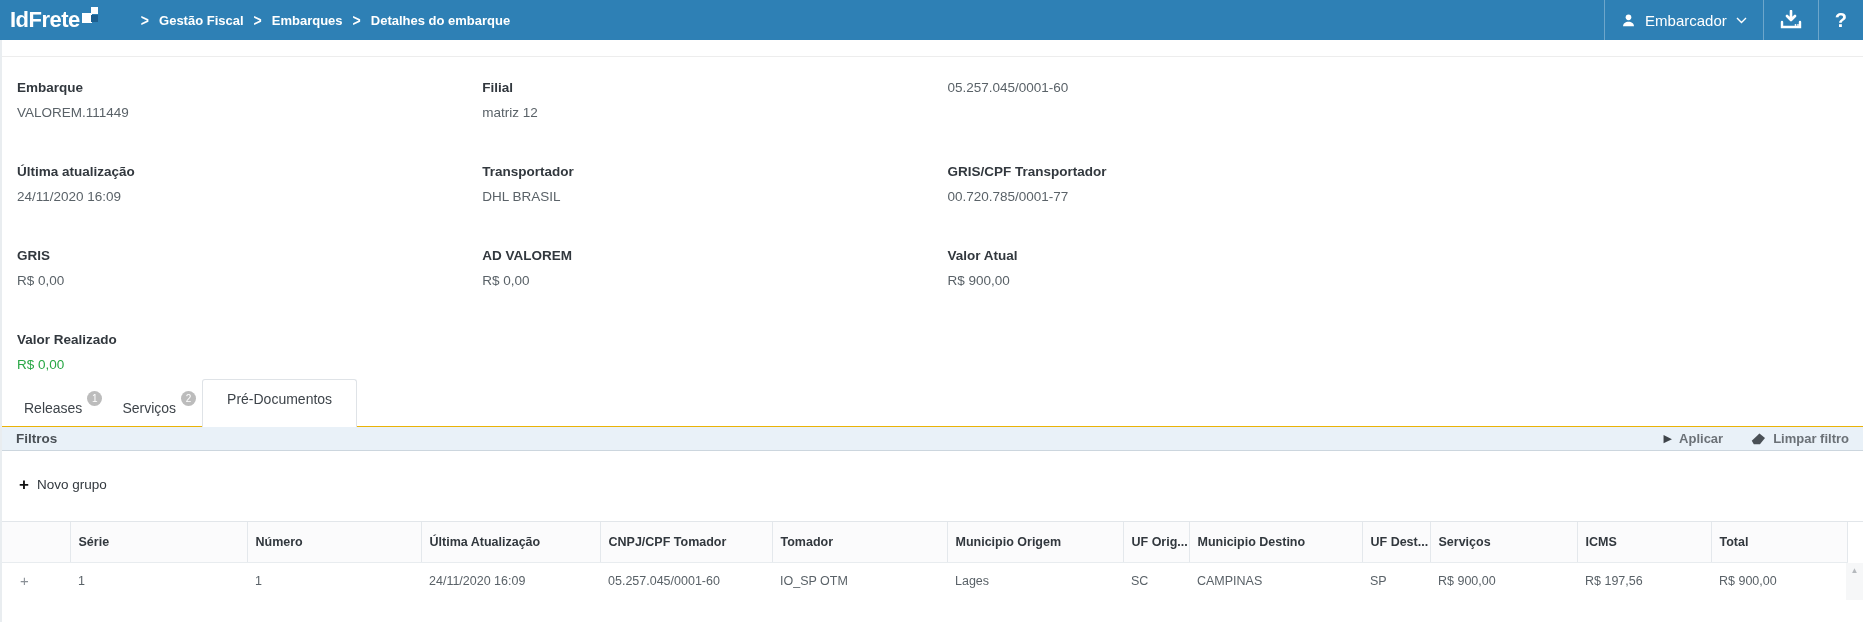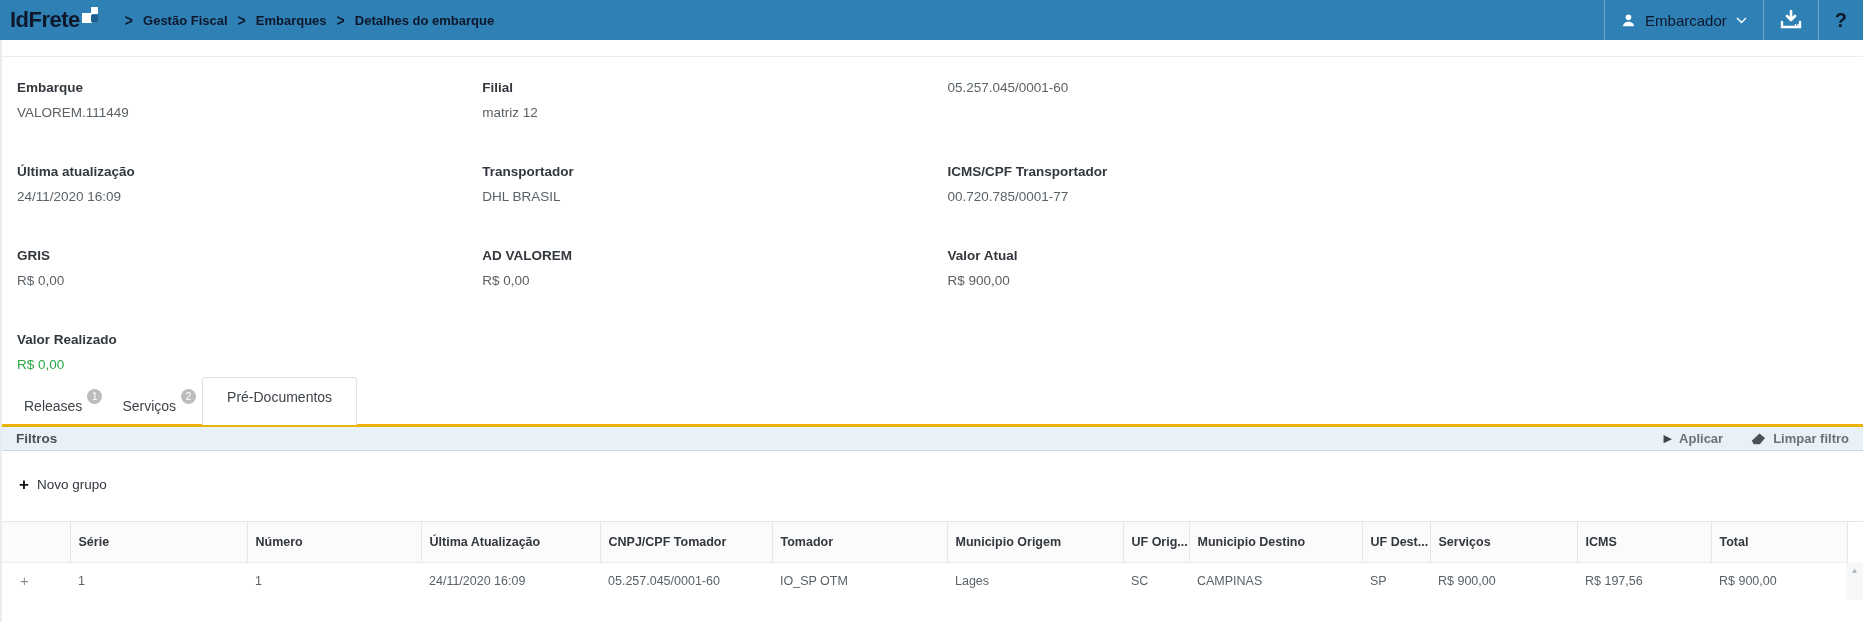--- a/index.html
+++ b/index.html
@@ -1,21 +1,21 @@
 <!DOCTYPE html>
 <html><head>
 <meta charset="utf-8">
 <style>
   * { margin:0; padding:0; box-sizing:border-box; }
   html,body { width:1863px; height:622px; overflow:hidden; background:#fff;
     font-family:"Liberation Sans","DejaVu Sans",sans-serif; }
 
   
   .navbar { height:40px; background:#2e80b5; display:flex; align-items:stretch;
-    color:#0f172a; padding-left:10px; }
+    color:#ffffff; padding-left:10px;gap:16px; }
   .logo { display:flex; align-items:center; gap:2px; cursor:pointer; }
   .logo-text { font-size:22px; font-weight:700; letter-spacing:-0.5px; }
   .logo-mark { position:relative; width:17px; height:18px; margin-top:-8px; }
   .logo-mark .sq-big { position:absolute; left:0; bottom:2px; width:10px; height:10px; background:#fff; }
   .logo-mark .sq-small { position:absolute; right:1px; top:0; width:7px; height:7px; background:#fff; }
   .logo-mark .sq-dark { position:absolute; right:1px; bottom:3px; width:7px; height:7px; background:#1d5f8f; }
   .breadcrumb { display:flex; align-items:center; margin-left:16px; font-size:13px; font-weight:700; }
   .crumb-sep { margin:0 10px; font-weight:700; font-size:14px; transform:scaleY(1.2); display:inline-block; }
   .crumb { cursor:pointer; white-space:nowrap; }
   .nav-right { margin-left:auto; display:flex; align-items:stretch; }
@@ -30,21 +30,21 @@
 
   
   .detail-grid { display:grid; grid-template-columns:repeat(4,1fr); padding-top:9px; }
   .detail-cell { padding:14px 15px 30px 15px; }
   .detail-cell.last-row { padding-bottom:17px; }
   .detail-label { font-size:13.5px; font-weight:700; color:#32383e; margin-bottom:10px; }
   .detail-value { font-size:13.5px; color:#5a6268; }
   .detail-value.green { color:#28a745; }
 
   
-  .tabs { display:flex; align-items:flex-end; border-bottom:3px solid #eab308;
+  .tabs { display:flex; align-items:flex-end; border-bottom:1px solid #eab308;
     padding-left:8px; height:38px; }
   .tab { position:relative; padding:9px 26px 10px 14px; font-size:14px; color:#3e444a;
     cursor:pointer; white-space:nowrap; }
   .tab-badge { position:absolute; top:0px; right:6px; width:15px; height:15px;
     border-radius:50%; background:#bcbcbc; color:#fff; font-size:10px;
     display:flex; align-items:center; justify-content:center; }
   .tab.active { background:#fff; border:1px solid #dfe3e7; border-bottom:none;
     border-radius:3px 3px 0 0; margin-bottom:-1px; padding:11px 24px 20px 24px; }
 
   
@@ -150,21 +150,21 @@
 
     <div class="detail-cell">
       <div class="detail-label">Última atualização</div>
       <div class="detail-value">24/11/2020 16:09</div>
     </div>
     <div class="detail-cell">
       <div class="detail-label">Transportador</div>
       <div class="detail-value">DHL BRASIL</div>
     </div>
     <div class="detail-cell">
-      <div class="detail-label">ICMS/CPF Transportador</div>
+      <div class="detail-label">GRIS/CPF Transportador</div>
       <div class="detail-value">00.720.785/0001-77</div>
     </div>
     <div class="detail-cell"></div>
 
     <div class="detail-cell">
       <div class="detail-label">GRIS</div>
       <div class="detail-value">R$ 0,00</div>
     </div>
     <div class="detail-cell">
       <div class="detail-label">AD VALOREM</div>

